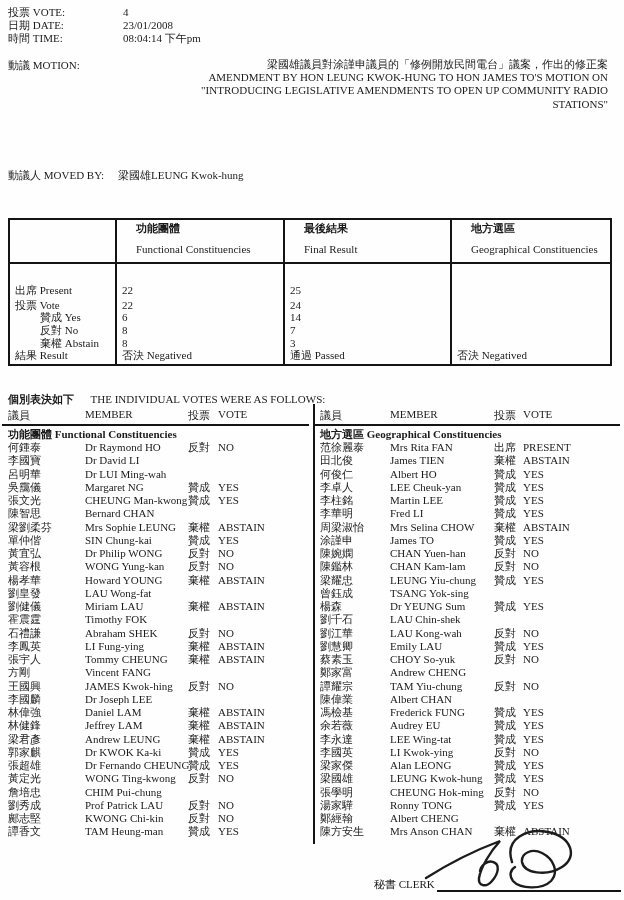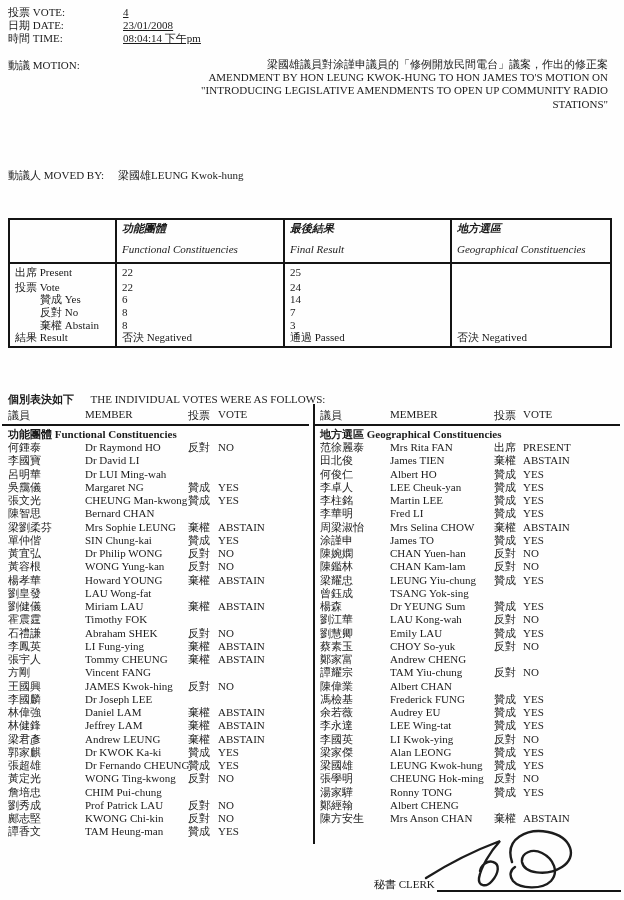--- a/index.html
+++ b/index.html
@@ -6,43 +6,43 @@
   .page {
     position:relative; width:624px; height:900px; margin:0 auto;
     background:#fefefe; color:#1b1b1b;
     font-family:"Liberation Serif","DejaVu Serif",serif;
     font-size:11px; overflow:hidden;
   }
   .abs { position:absolute; }
   .b { font-weight:bold; }
 
   
-  .info { left:8px; top:6px;text-decoration:underline; }
+  .info { left:8px; top:6px; }
   .info .irow { line-height:13.2px; white-space:nowrap; }
   .info .lbl { display:inline-block; width:115px; }
 
   
   .motion { left:8px; top:58px; width:600px;text-align:right; }
   .motion .lbl { position:absolute; left:0; top:0; }
   .motion .mlines { margin-left:115px; }
   .motion .mline { line-height:13.2px; white-space:nowrap; }
 
   
   .movedby { left:8px; top:168px; white-space:nowrap; }
   .movedby .lbl { display:inline-block; width:110px; }
 
   
   .sumtable { left:8px; top:218px; width:600px; border:2px solid #141414; }
   .shead, .srow { display:grid; grid-template-columns:105px 168px 167px auto; }
-  .shead > div { border-bottom:2px solid #141414; height:40px; padding:2px 5px 0 5px;font-style:italic; }
+  .shead > div { border-bottom:2px solid #141414; height:40px; padding:2px 5px 0 19px; }
   .shead > div + div, .srow > div + div { border-left:2px solid #141414; }
   .shc-cn { line-height:13px; }
   .shc-en { line-height:13px;margin-top:8px; }
   .srow > div { height:12.7px; line-height:12.7px; padding:0 5px; white-space:nowrap; overflow:visible; }
-  .srow:first-of-type > div { padding-top:2px; height:14.7px; }
+  .srow:first-of-type > div { padding-top:20px; height:14.7px; }
   .srow:last-of-type > div { padding-bottom:2px; }
   .srow .ind { padding-left:30px; }
 
   
   .ivtitle { left:8px; top:392px; white-space:nowrap; }
   .ivtitle .cn { font-weight:bold; display:inline-block; width:80px; }
   .mhead-l { left:8px;   top:408px; }
   .mhead-r { left:320px; top:408px; }
   .grid-l { display:grid; grid-template-columns:77px 103px 30px auto; }
   .grid-r { display:grid; grid-template-columns:70px 104px 29px auto; }
@@ -445,20 +445,26 @@
         <span></span>
         <span></span>
       </div>
       <div class="mrow grid-r">
         <span>楊森</span>
         <span>Dr YEUNG Sum</span>
         <span>贊成</span>
         <span>YES</span>
       </div>
       <div class="mrow grid-r">
+        <span>劉千石</span>
+        <span>LAU Chin-shek</span>
+        <span></span>
+        <span></span>
+      </div>
+      <div class="mrow grid-r">
         <span>劉江華</span>
         <span>LAU Kong-wah</span>
         <span>反對</span>
         <span>NO</span>
       </div>
       <div class="mrow grid-r">
         <span>劉慧卿</span>
         <span>Emily LAU</span>
         <span>贊成</span>
         <span>YES</span>

